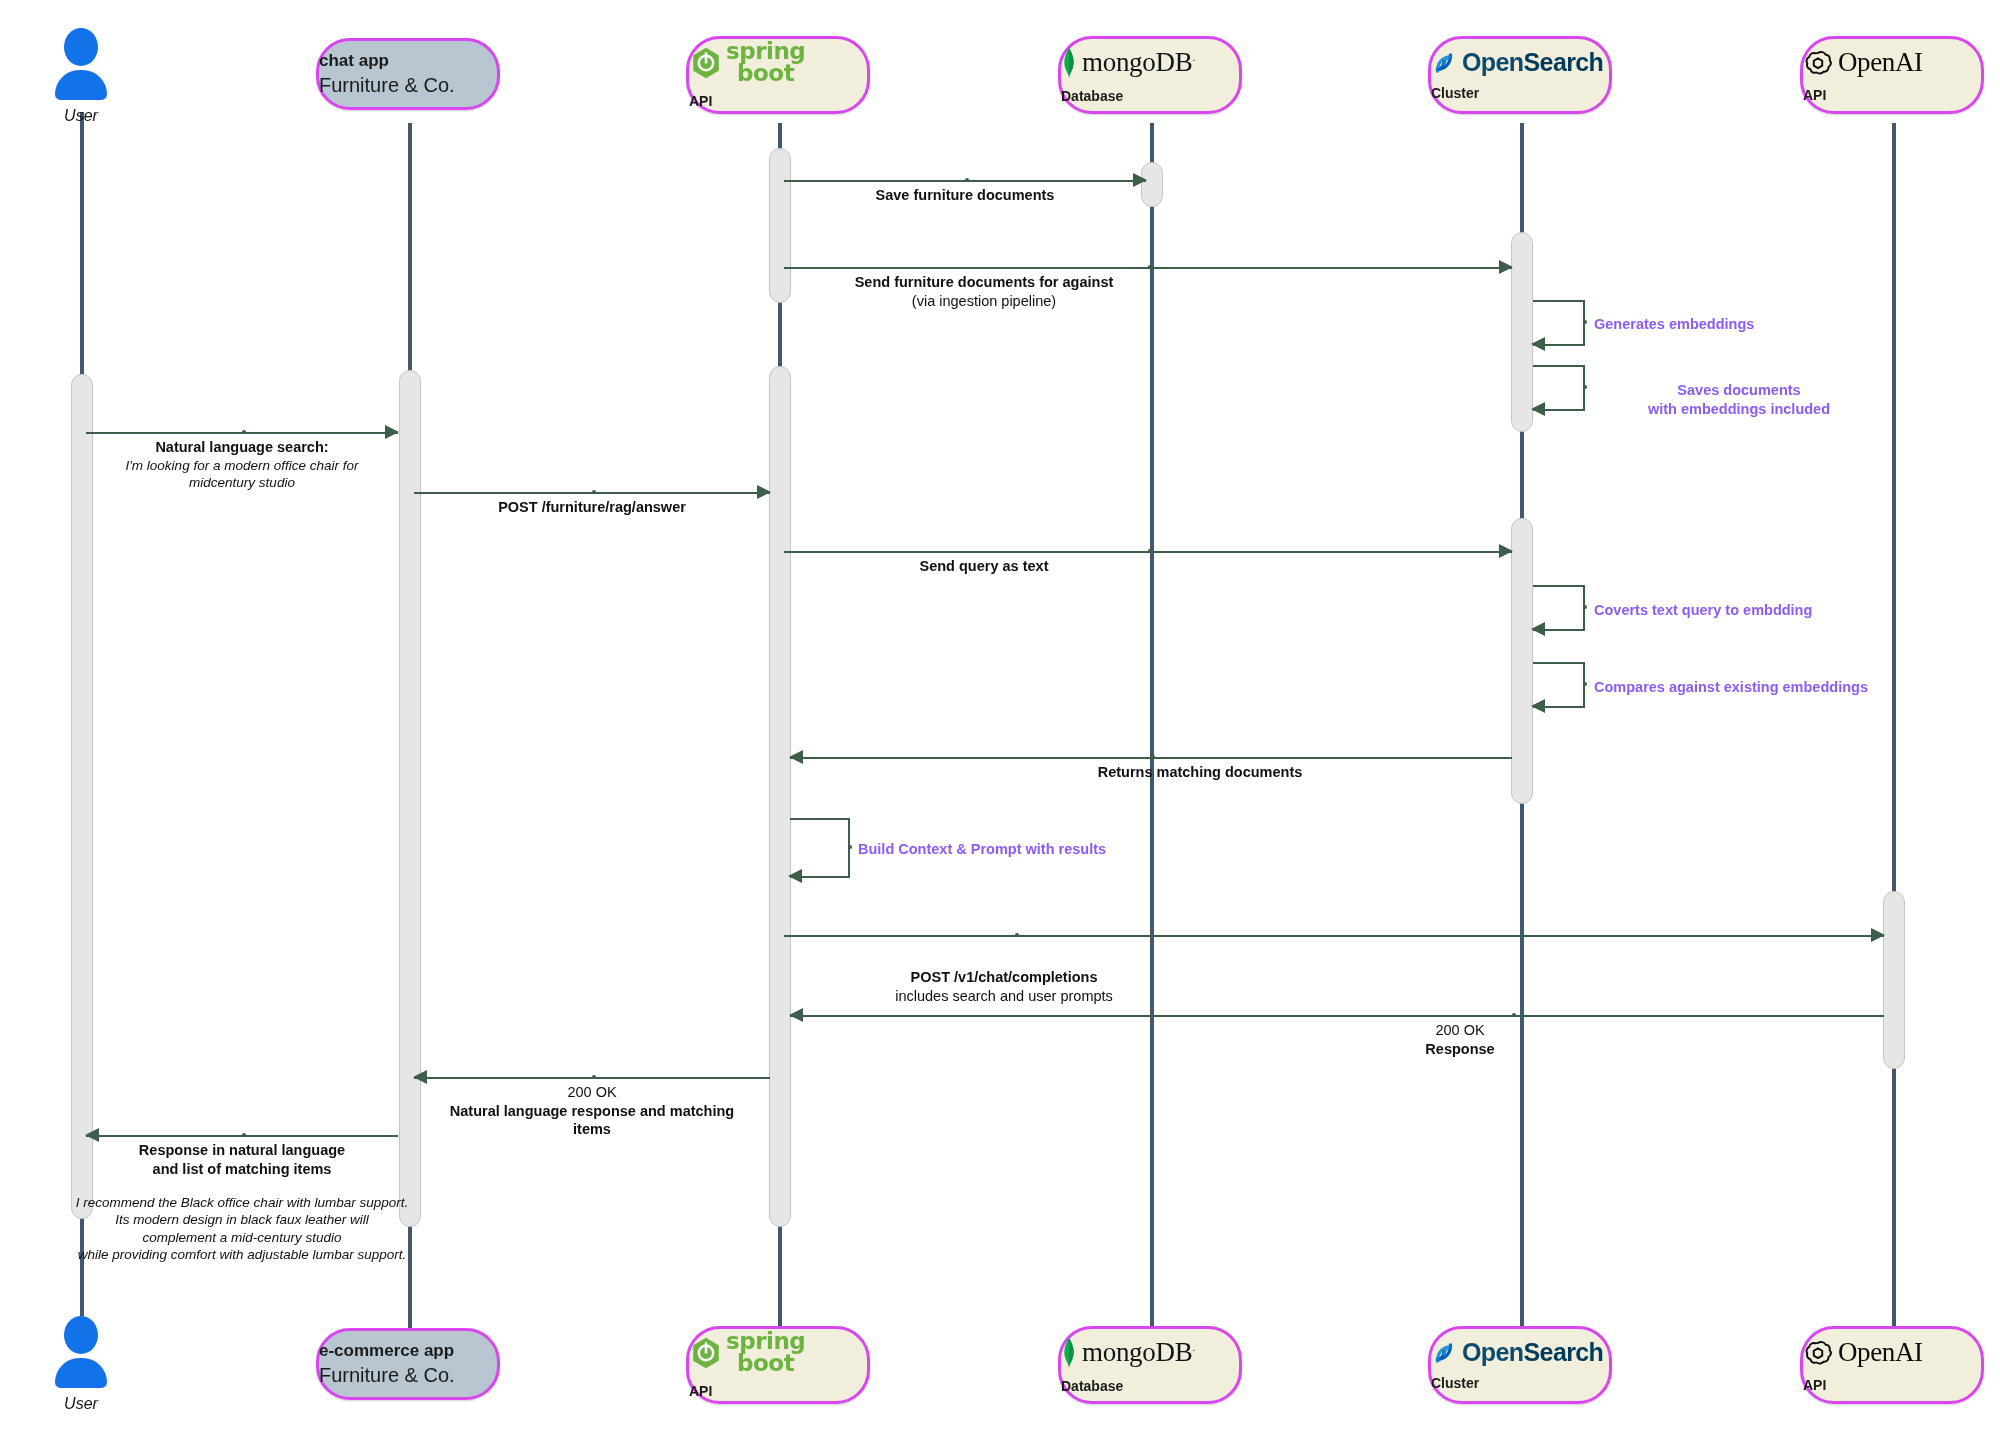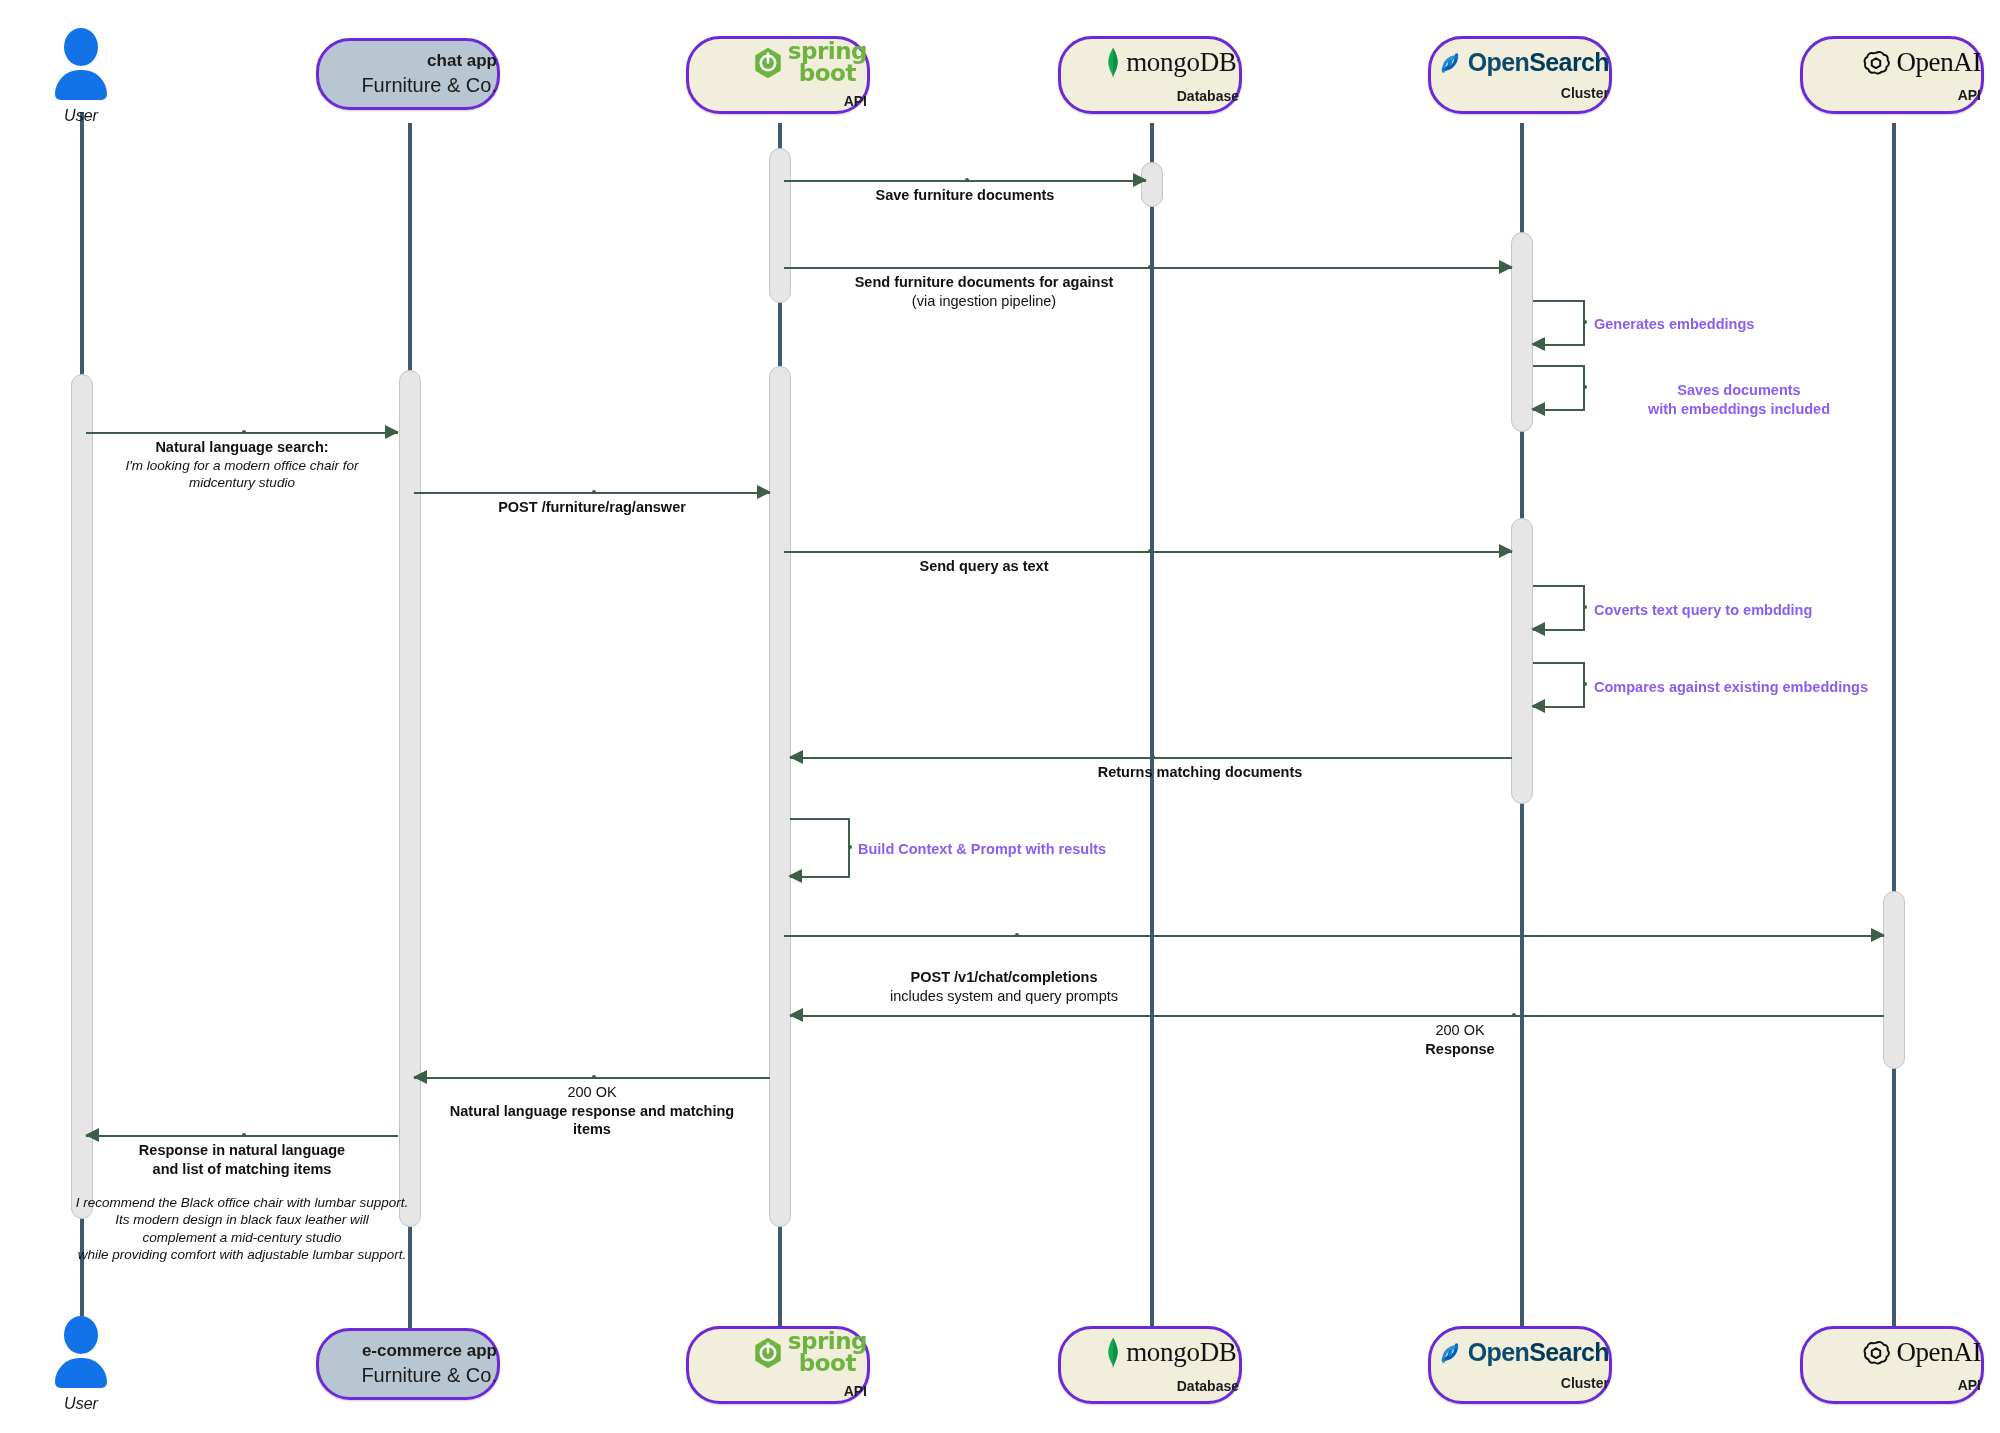--- a/index.html
+++ b/index.html
@@ -12,25 +12,25 @@
     position: relative;
     width: 2000px;
     height: 1433px;
     background: #ffffff;
     overflow: hidden;
   }
 
   
   .pbox {
     position: absolute;
-    border: 3px solid #6d28d9;
+    border: 3px solid #d946ef;
     border-radius: 34px;
     display: flex;
     flex-direction: column;
-    align-items: flex-end;
+    align-items: flex-start;
     justify-content: center;
     text-align: center;
     box-shadow: 0 1px 2px rgba(0,0,0,.18);
   }
   .pbox.cream { background: #f1eedc; }
   .pbox.steel { background: #b7c6d1; }
   .pbox .ptitle {
     font-size: 17px; font-weight: bold; color: #1b1b1b; line-height: 1.25;
   }
   .pbox .psub {
@@ -356,21 +356,21 @@
   <div class="sl-caption lefted" style="left:858px; top:840px; width:330px;">
     <span>Build Context &amp; Prompt with results</span>
   </div>
 
   <div class="msg" style="left:784px; top:935px; width:1100px;">
     <div class="line"></div>
     <div class="dot" style="left:21%;"></div>
     <div class="arrowhead right"></div>
     <div class="caption" style="left:-80px; width:600px;margin-top:27px;">
       <span class="cap-b">POST /v1/chat/completions</span>
-      <span class="cap-n">includes system and query prompts</span>
+      <span class="cap-n">includes search and user prompts</span>
     </div>
   </div>
 
   <div class="msg" style="left:790px; top:1015px; width:1094px;">
     <div class="line"></div>
     <div class="dot" style="left:66%;"></div>
     <div class="arrowhead left"></div>
     <div class="caption" style="left:460px; width:420px;">
       <span class="cap-n">200 OK</span>
       <span class="cap-b">Response</span>

